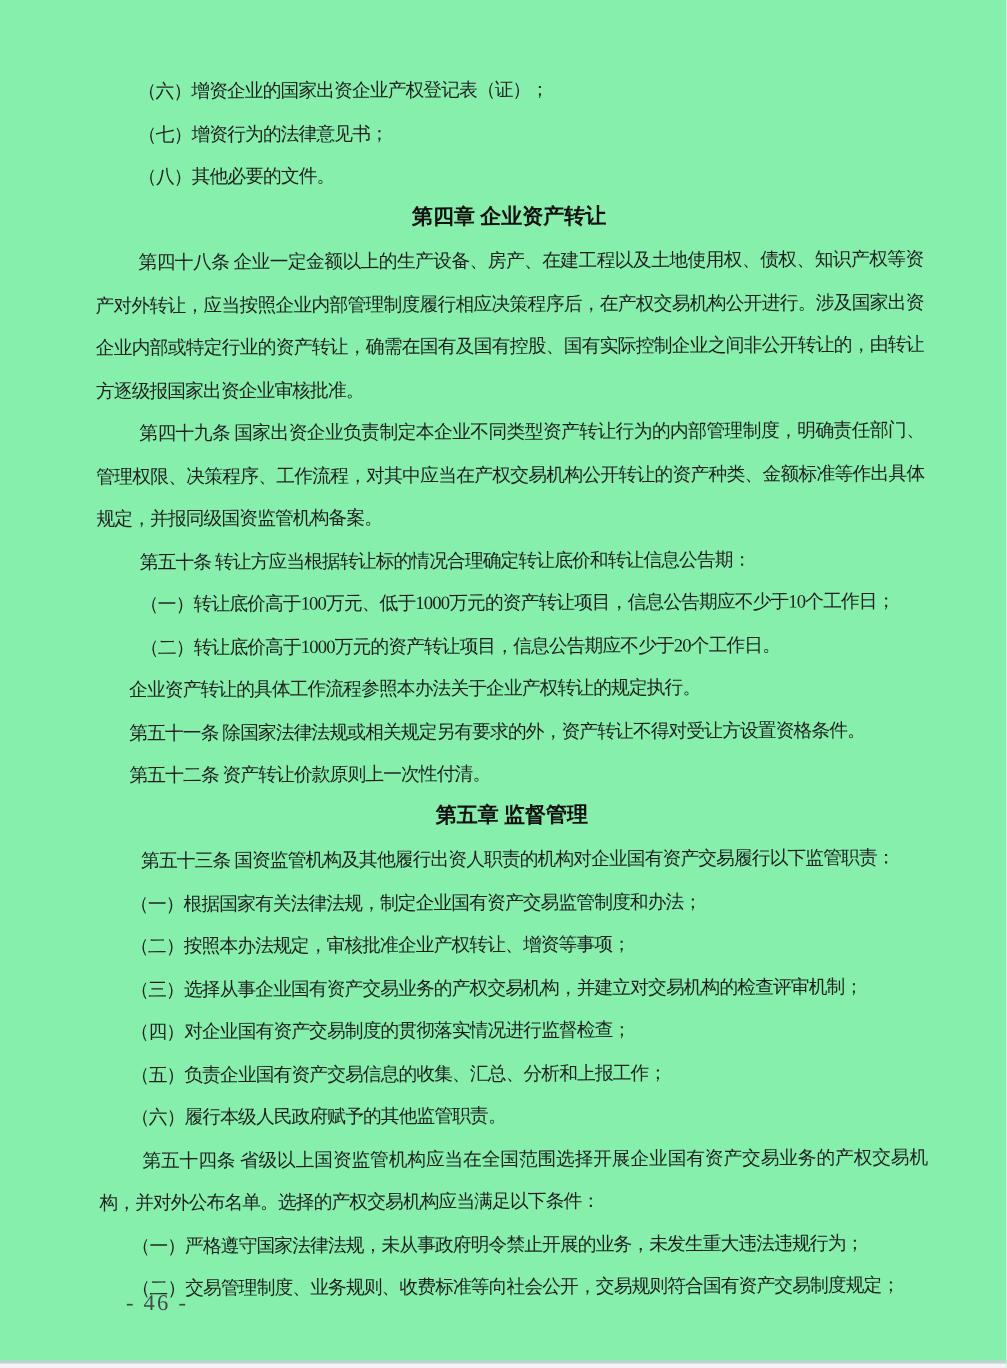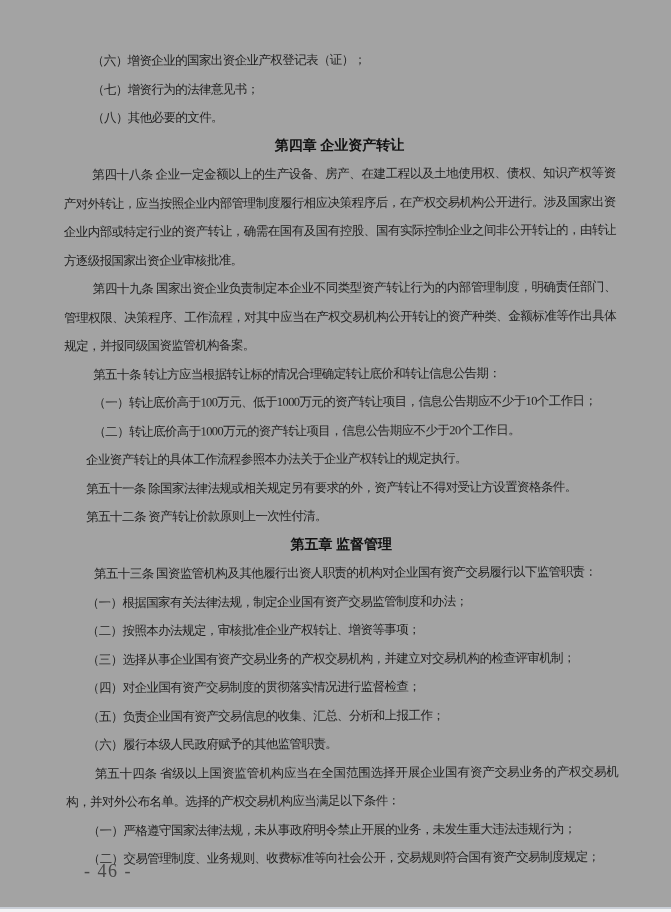--- a/index.html
+++ b/index.html
@@ -5,21 +5,21 @@
   html, body {
     margin: 0;
     padding: 0;
     background: #ffffff;
     font-family: "Liberation Serif", "DejaVu Serif", serif;
   }
   .page {
     position: relative;
     width: 671px;
     height: 912px;
-    background: #a3a3a3;
+    background: #86efac;
     overflow: hidden;
     color: #1f1f1f;
   }
   .content {
     position: absolute;
     top: 47px;
     left: 63px;
     width: 552px;
     transform: rotate(-0.25deg);
     transform-origin: 0 0;
@@ -38,21 +38,21 @@
     font-weight: bold;
     line-height: 28.5px;
     text-align: center;
     color: #111111;
     letter-spacing: 0px;
   }
   .page-number {
     position: absolute;
     left: 84px;
     top: 861px;
-    font-size: 18px;
+    font-size: 15px;
     letter-spacing: 1.5px;
     color: #474747;
   }
   .page-edge-line {
     position: absolute;
     left: 0;
     top: 907px;
     width: 671px;
     height: 2px;
     background: #c9ced6;

